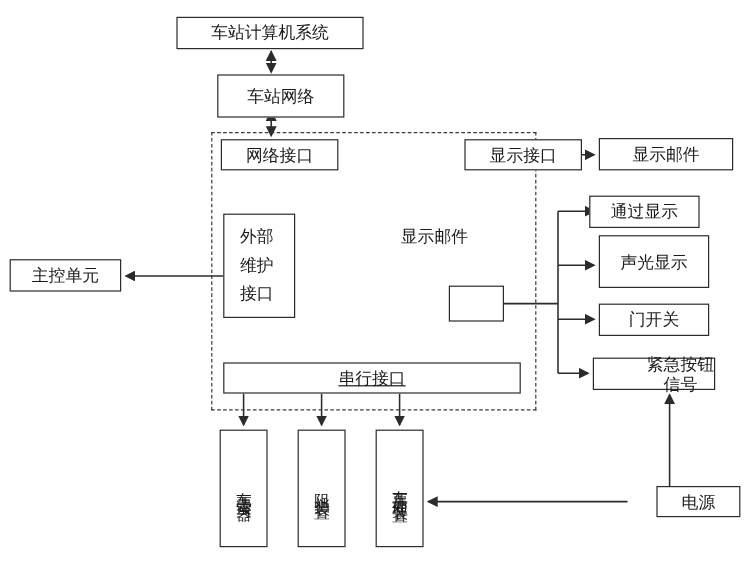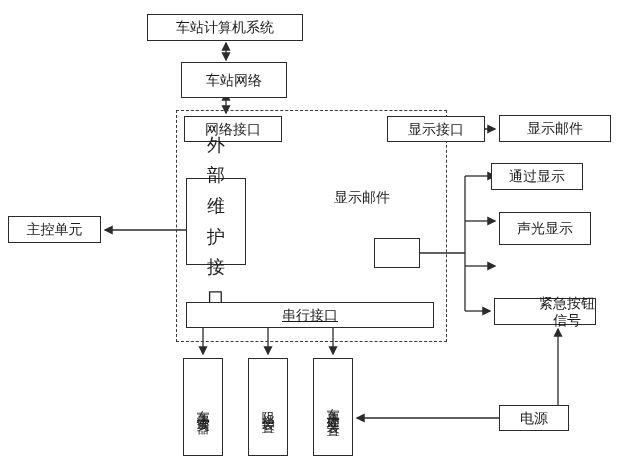--- a/index.html
+++ b/index.html
@@ -59,22 +59,22 @@
     text-orientation: upright;
     letter-spacing: 3px;
     font-size: 13px;
   }
 
   .wrap2 {
     display: inline-block;
     width: 32px;
     word-break: break-all;
     line-height: 1.7;
-    font-size: 18px;
-    text-align: center;
+    font-size: 14px;
+    text-align: left;
   }
 </style>
 </head>
 <body>
 
 <div class="stage">
 
   <svg class="connectors" viewBox="0 0 629 470" xmlns="http://www.w3.org/2000/svg">
     <defs>
       <marker id="arrow" viewBox="0 0 10 10" refX="8.5" refY="5" markerWidth="7" markerHeight="7" orient="auto-start-reverse">
@@ -143,38 +143,41 @@
   </div>
 
   <div class="node" style="left:499px; top:115px; width:112px; height:27px;">
     <span>显示邮件</span>
   </div>
 
   <div class="node" style="left:491px; top:163px; width:92px; height:27px;">
     <span>通过显示</span>
   </div>
 
-  <div class="node" style="left:499px; top:212px; width:92px; height:33px;">
+  <div class="node" style="left:499px; top:196px; width:92px; height:44px;">
     <span>声光显示</span>
   </div>
 
+  <div class="node" style="left:499px; top:253px; width:92px; height:27px;">
+    <span>门开关</span>
+  </div>
 
   <div class="node" style="left:494px; top:298px; width:102px; height:27px;padding-left:44px;">
     <span>紧急按钮信号</span>
   </div>
 
   <div class="node" style="left:183px; top:358px; width:40px; height:98px;">
     <span class="vtext">车票读写器</span>
   </div>
 
   <div class="node" style="left:248px; top:358px; width:40px; height:98px;">
     <span class="vtext">阻挡装置</span>
   </div>
 
   <div class="node" style="left:313px; top:358px; width:40px; height:98px;">
     <span class="vtext">车票处理装置</span>
   </div>
 
-  <div class="node" style="left:499px; top:405px; width:70px; height:26px;">
+  <div class="node" style="left:547px; top:405px; width:70px; height:26px;">
     <span>电源</span>
   </div>
 
 </div>
 
 </body></html>

